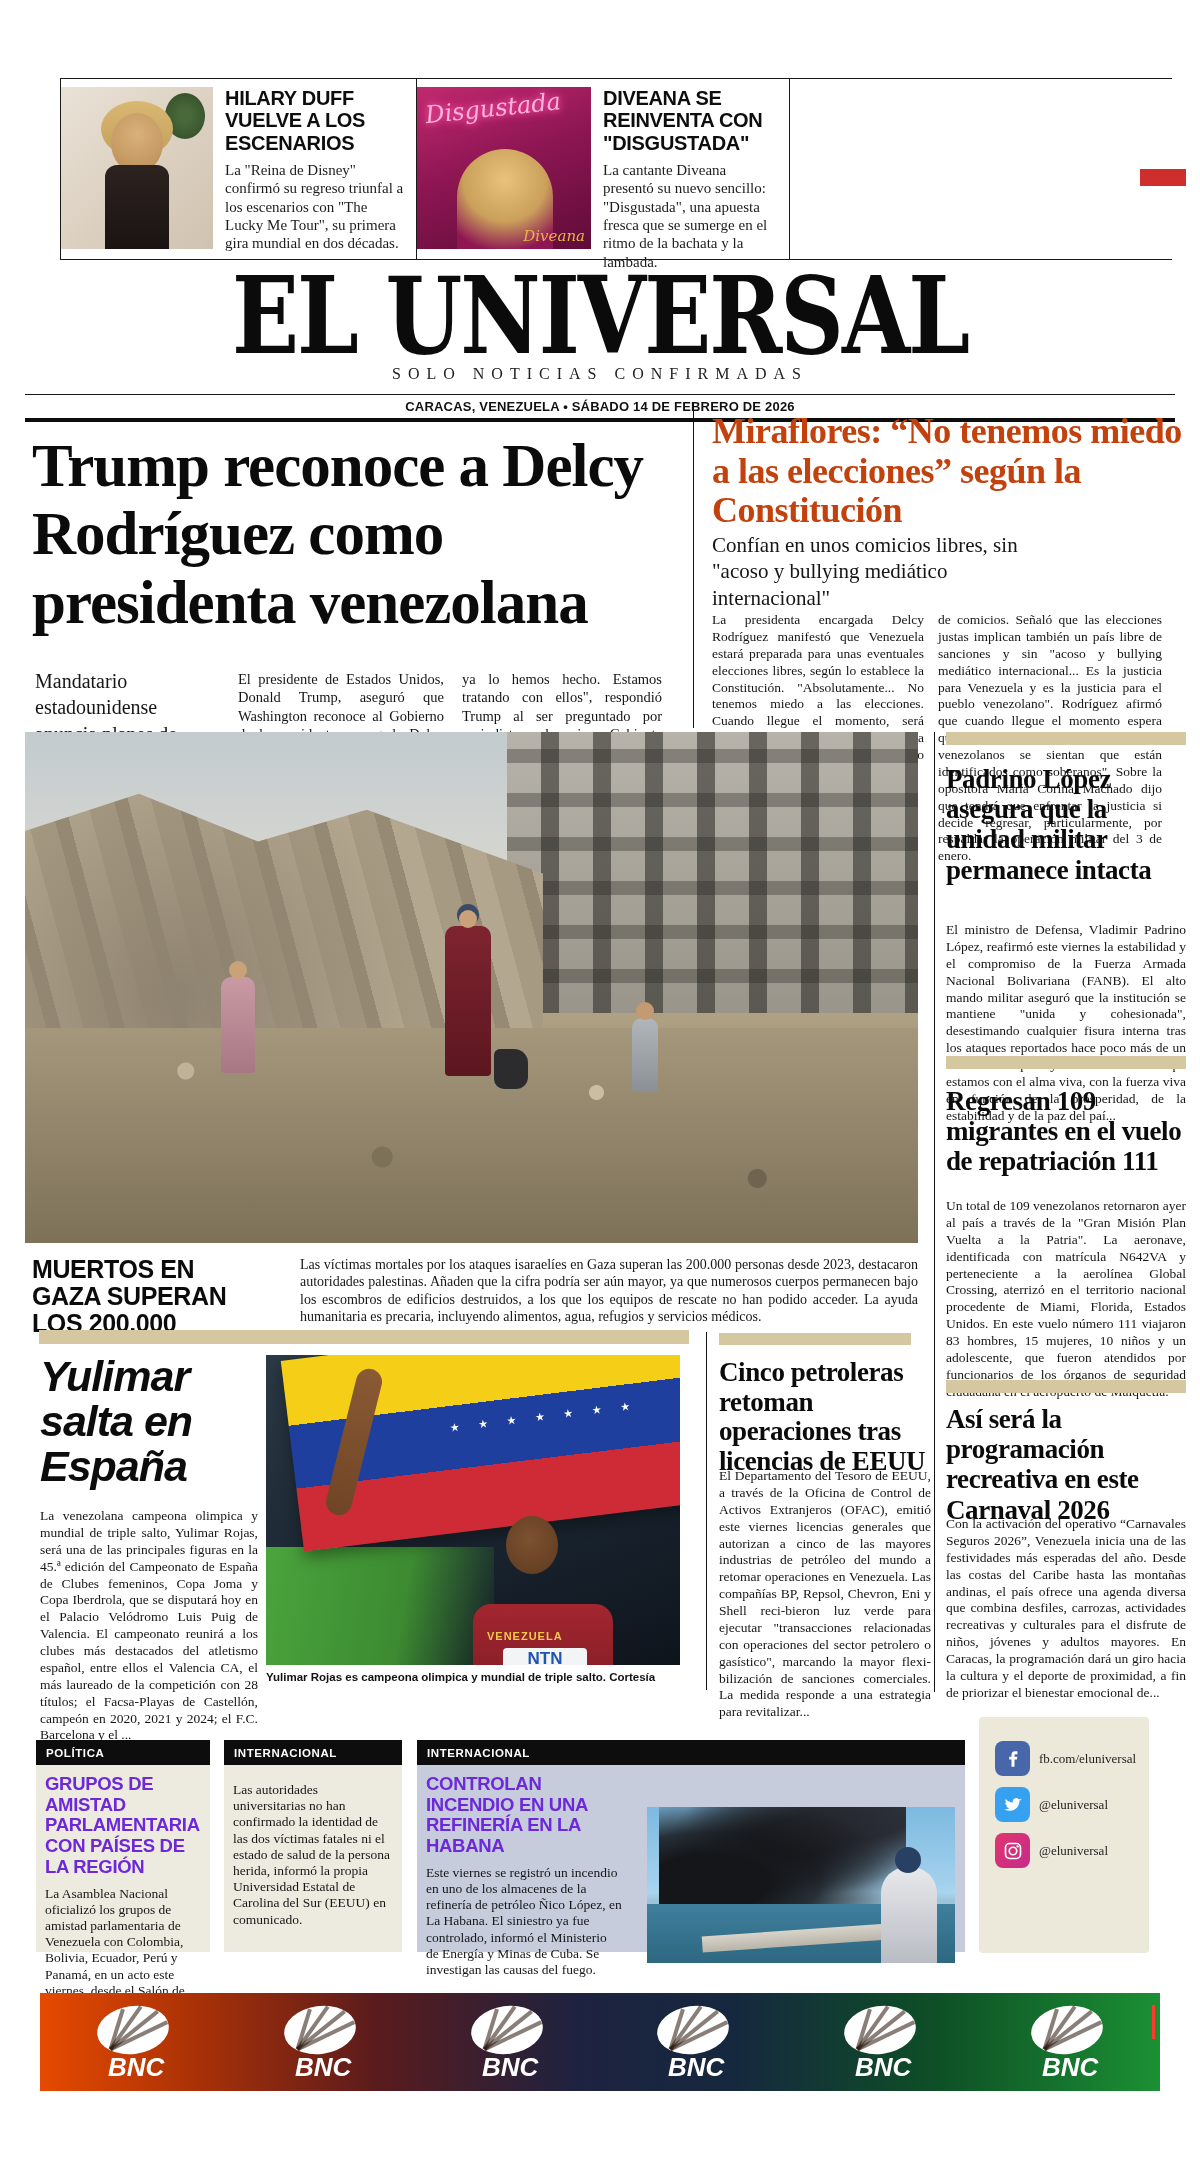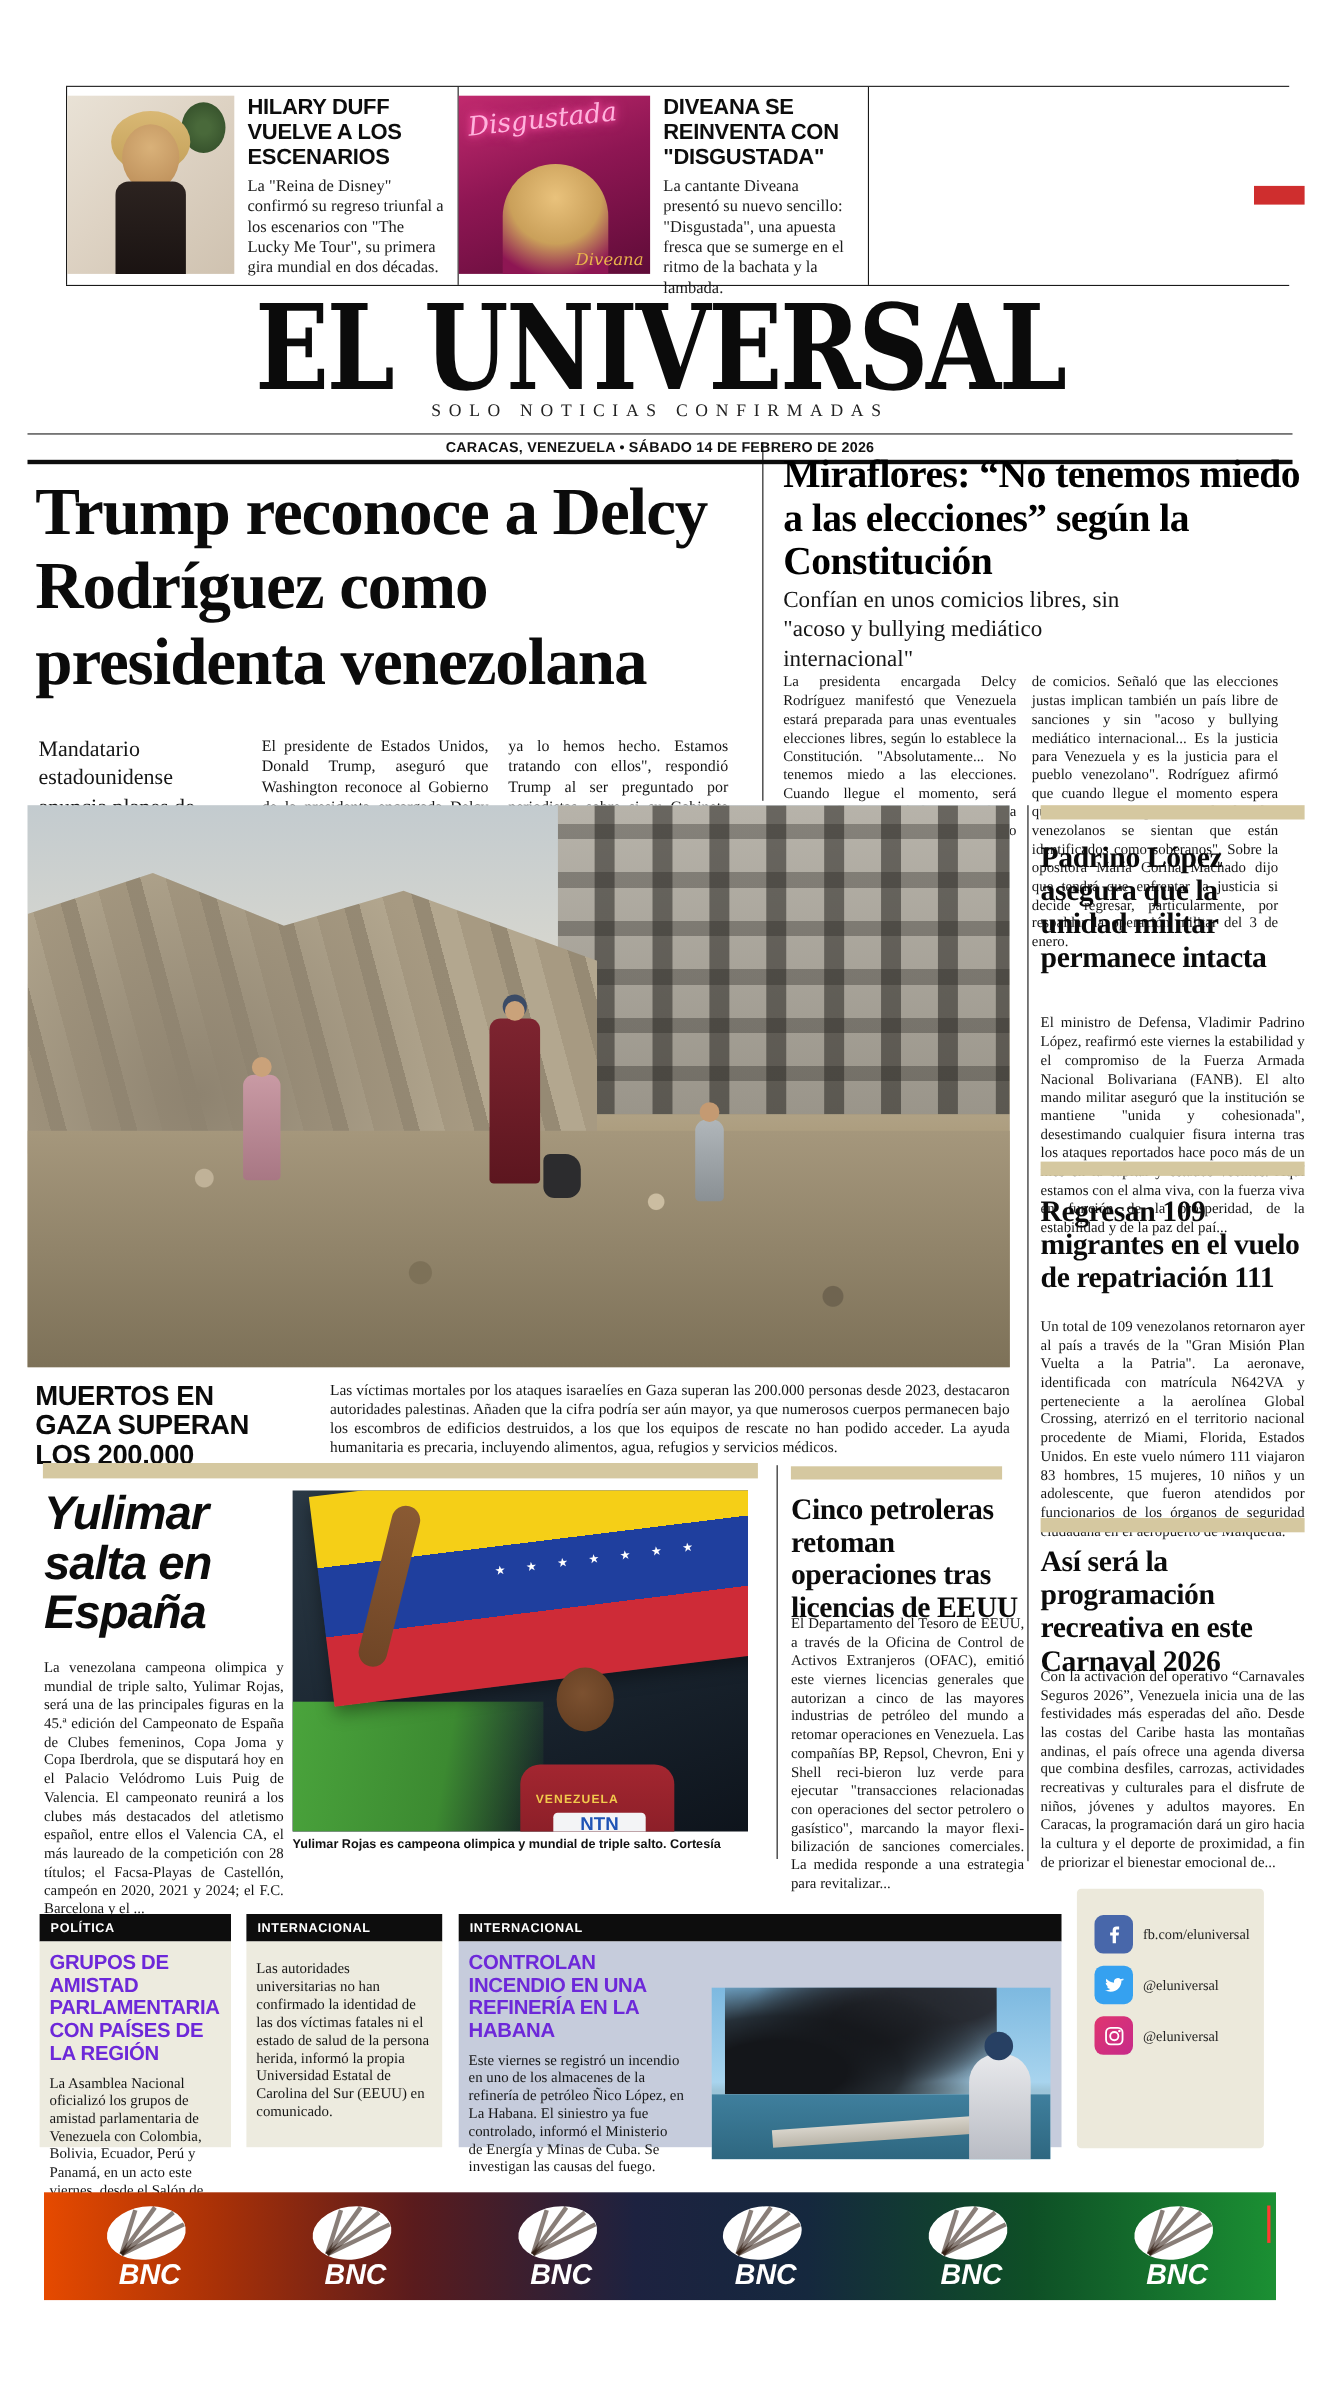--- a/index.html
+++ b/index.html
@@ -61,21 +61,21 @@
 
   
   .lead-headline{left:32px;top:432px;width:648px;font-family:"Liberation Serif",serif;
                  font-weight:700;font-size:61px;line-height:1.12;letter-spacing:-1px;color:#0b0b0b;}
   .lead-deck{left:35px;top:668px;width:182px;font-size:20px;line-height:1.32;color:#161616;}
   .lead-col1{left:238px;top:670px;width:206px;}
   .lead-col2{left:462px;top:670px;width:200px;}
   .bodytext{font-size:14.5px;line-height:1.26;text-align:justify;color:#151515;}
   .v-rule1{left:693px;top:402px;width:0;height:326px;border-left:1.5px solid #111;}
   .mir-headline{left:712px;top:412px;width:478px;font-family:"Liberation Serif",serif;
-                font-weight:700;font-size:36px;line-height:1.1;letter-spacing:-.5px;color:#000000;}
+                font-weight:700;font-size:36px;line-height:1.1;letter-spacing:-.5px;color:#c2410c;}
   .mir-deck{left:712px;top:532px;width:310px;font-size:21px;line-height:1.26;color:#161616;}
   .mir-col1{left:712px;top:612px;width:212px;}
   .mir-col2{left:938px;top:612px;width:224px;}
   .bodysmall{font-size:13.5px;line-height:1.25;text-align:justify;color:#151515;}
 
   
   .gaza-photo{left:25px;top:732px;width:893px;height:511px;overflow:hidden;
               background:linear-gradient(#c3cbcf 0%,#d6d6cf 26%,#bcb098 44%,#a89878 62%,#8f8268 100%);}
   .gz-bldg{position:absolute;right:0;top:0;width:46%;height:55%;
            background:linear-gradient(#b7b3aa,#9a958a);

